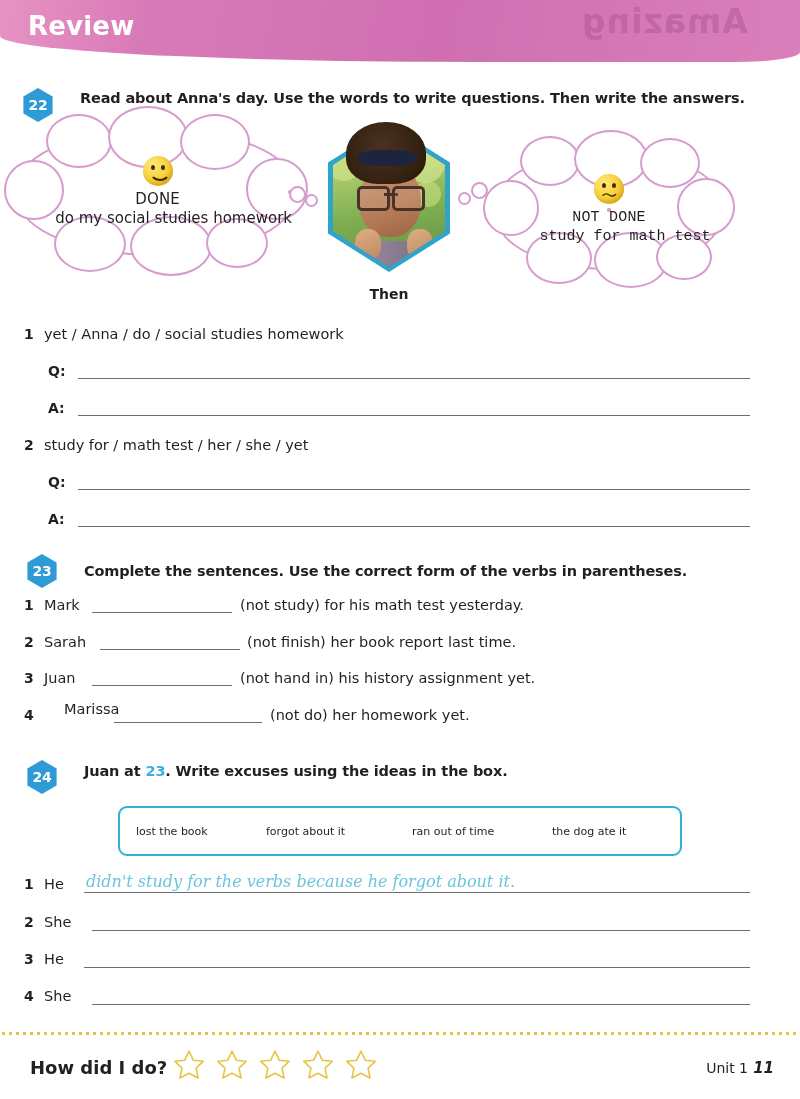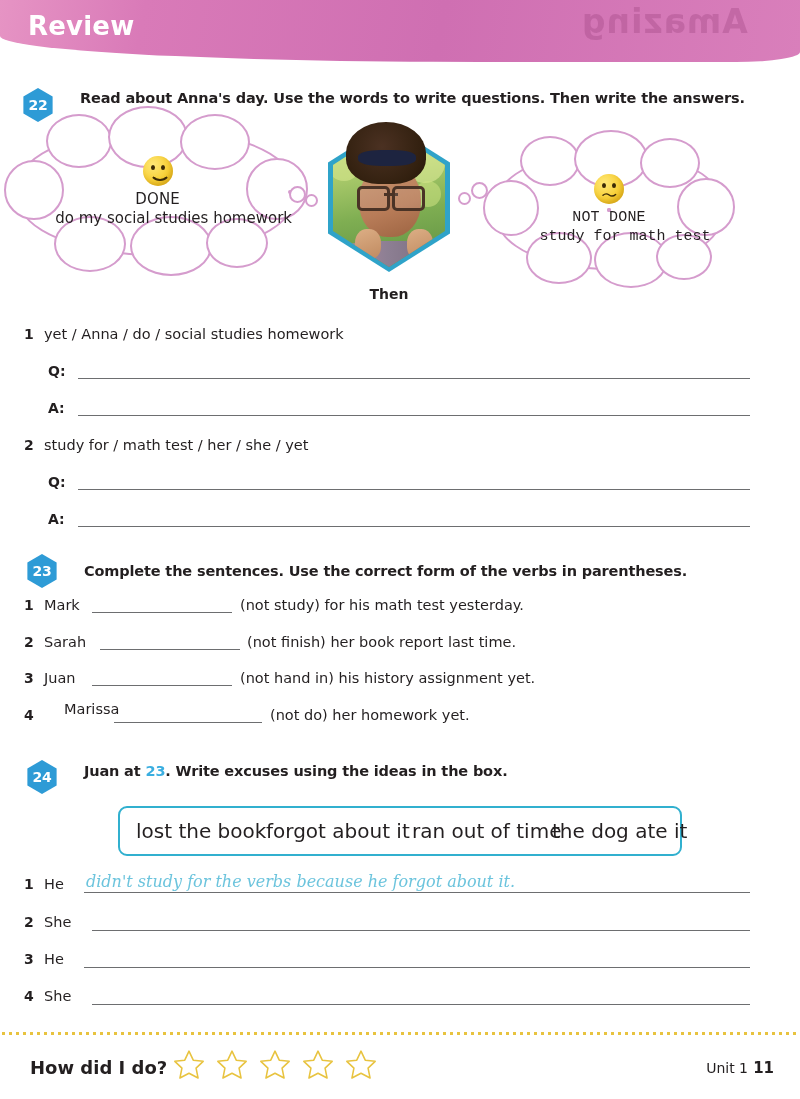--- a/index.html
+++ b/index.html
@@ -285,21 +285,21 @@
     left: 118px; top: 806px;
     width: 560px; height: 46px;
     border: 2.5px solid #31b0cf;
     border-radius: 9px;
     background: #fff;
     display: flex;
     align-items: center;
   }
   .word-box .word {
     position: absolute;
-    font-size: 20px;
+    font-size: 11px;
     color: #231f20;
     white-space: nowrap;
   }
 
   .handwriting {
     position: absolute;
     font-size: 16px;
     color: #6cc4dd;
     font-family: "DejaVu Serif", serif;
     font-style: italic;
@@ -329,20 +329,21 @@
     right: 52px; top: 1060px;
     font-size: 14px;
     color: #231f20;
   }
   .footer-page {
     position: absolute;
     right: 26px; top: 1059px;
     font-size: 15px;
     font-weight: 700;
     color: #231f20;
+    font-style: italic;
   }
 </style>
 </head>
 <body>
 
 <div class="header-band">
   <div class="header-ghost">Amazing</div>
 </div>
 <div class="header-title">Review</div>
 

